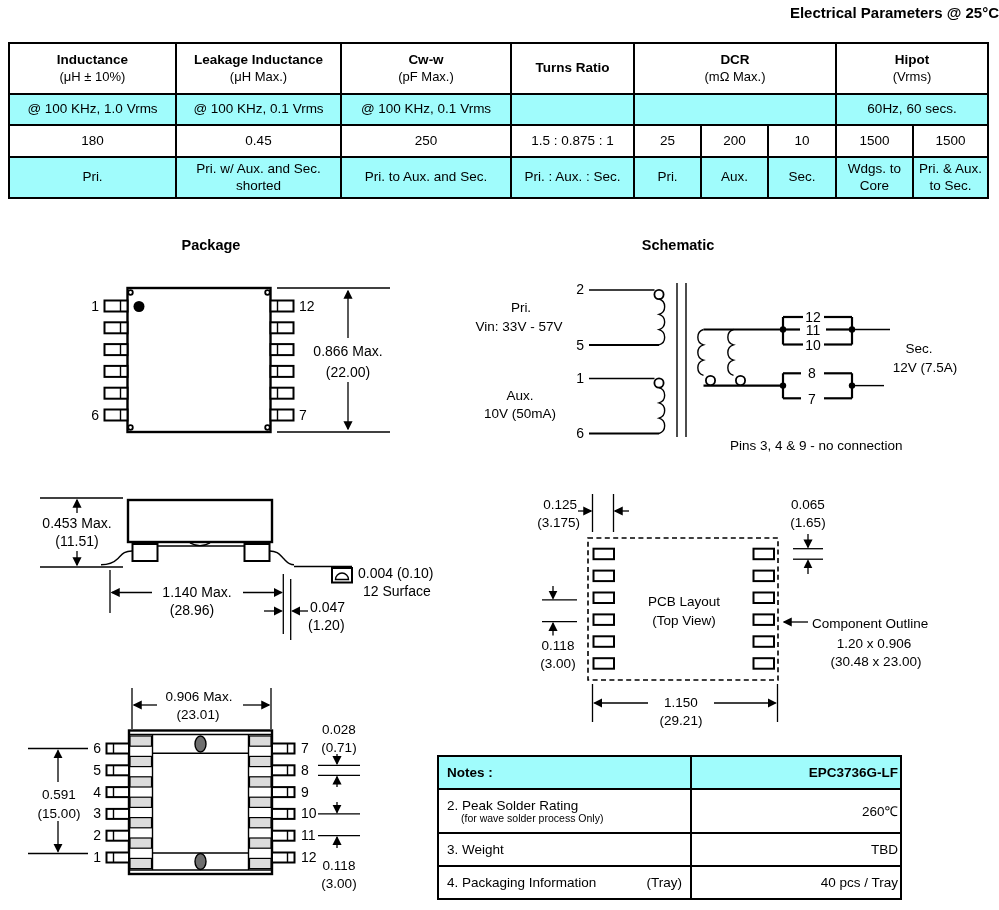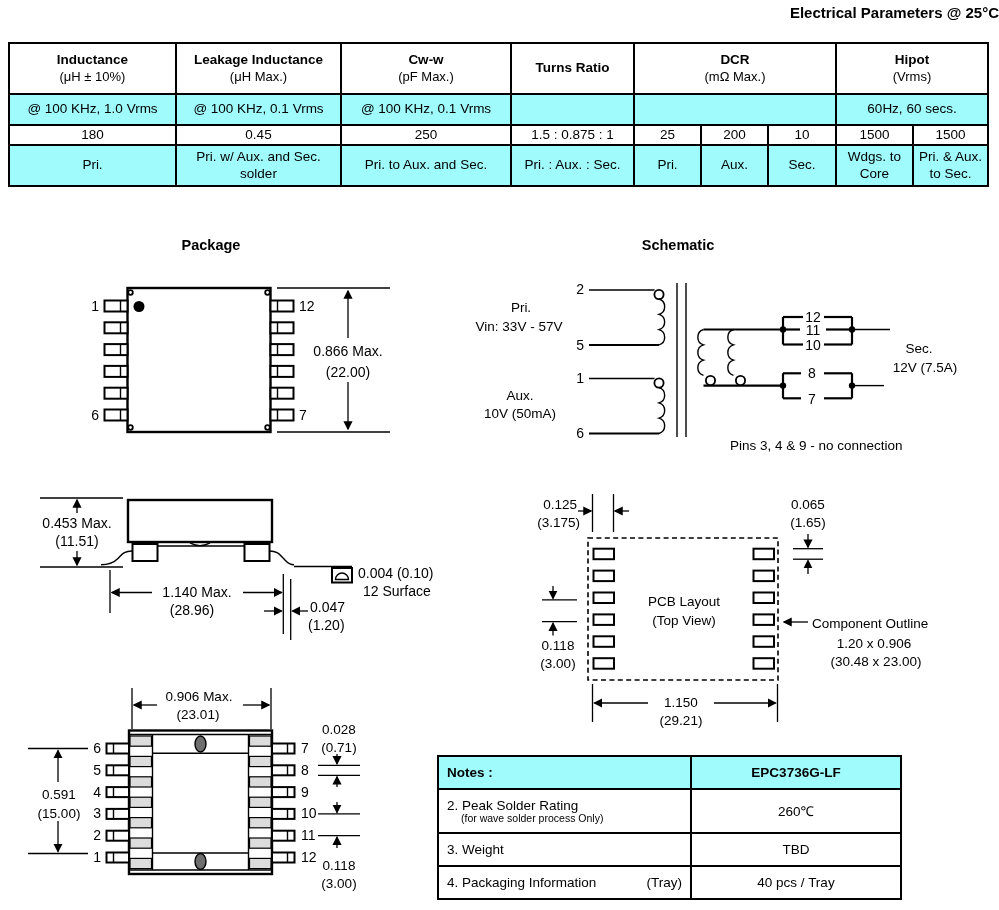--- a/index.html
+++ b/index.html
@@ -14,21 +14,21 @@
   table{border-collapse:collapse;table-layout:fixed;border-radius:27px;}
   #elec{left:8px;top:42px;width:979px;}
   #elec th,#elec td{border:2px solid #000;text-align:center;vertical-align:middle;
                     padding:0;font-size:13.5px;font-weight:normal;line-height:1.25;}
   #elec .hname{font-weight:bold;font-size:13.5px;}
   #elec .hunit{font-size:13px;}
   .cyan{background:var(--cyan,#A0FCFC);}
 
   #notes{left:437px;top:755px;width:463px;}
   #notes td{border:2px solid #000;font-size:13.5px;vertical-align:middle;padding:8px 8px;}
-  #notes .nval{text-align:center;padding:0 2px;}
+  #notes .nval{text-align:right;padding:0 2px;}
   #notes .nhead{font-weight:bold;}
   #notes .nsub{font-size:10.5px;line-height:1;}
   #notes .flexrow{display:flex;justify-content:space-between;align-items:center;}
 
   svg.overlay{position:absolute;left:0;top:0;}
   .ln{stroke:#000;fill:none;stroke-width:1.4;}
   .dim{stroke:#000;fill:none;stroke-width:1.3;}
   .thick{stroke:#000;fill:none;stroke-width:2.2;}
   .body-rect{fill:#fff;stroke:#000;stroke-width:2.4;}
   .pin-rect{fill:#fff;stroke:#000;stroke-width:2;}
@@ -86,34 +86,34 @@
         </th>
   </tr>
   <tr style="height:31px">
     <td class="cyan">@ 100 KHz, 1.0 Vrms</td>
     <td class="cyan">@ 100 KHz, 0.1 Vrms</td>
     <td class="cyan">@ 100 KHz, 0.1 Vrms</td>
     <td class="cyan"></td>
     <td class="cyan" colspan="3"></td>
     <td class="cyan" colspan="2">60Hz, 60 secs.</td>
   </tr>
-  <tr style="height:20px">
+  <tr style="height:32px">
     <td>180</td>
     <td>0.45</td>
     <td>250</td>
     <td>1.5 : 0.875 : 1</td>
     <td>25</td>
     <td>200</td>
     <td>10</td>
     <td>1500</td>
     <td>1500</td>
   </tr>
   <tr style="height:41px">
     <td class="cyan">Pri.</td>
-    <td class="cyan">Pri. w/ Aux. and Sec. solder</td>
+    <td class="cyan">Pri. w/ Aux. and Sec. shorted</td>
     <td class="cyan">Pri. to Aux. and Sec.</td>
     <td class="cyan">Pri. : Aux. : Sec.</td>
     <td class="cyan">Pri.</td>
     <td class="cyan">Aux.</td>
     <td class="cyan">Sec.</td>
     <td class="cyan">Wdgs. to Core</td>
     <td class="cyan">Pri. &amp; Aux. to Sec.</td>
   </tr>
 </tbody>
   </table>

